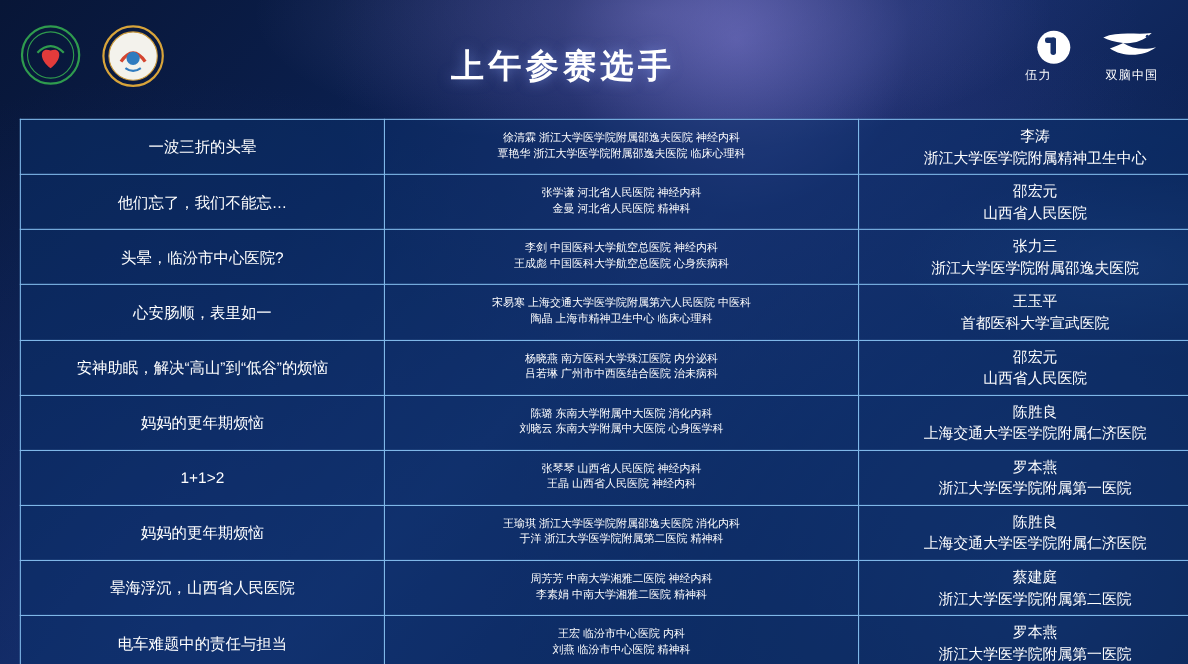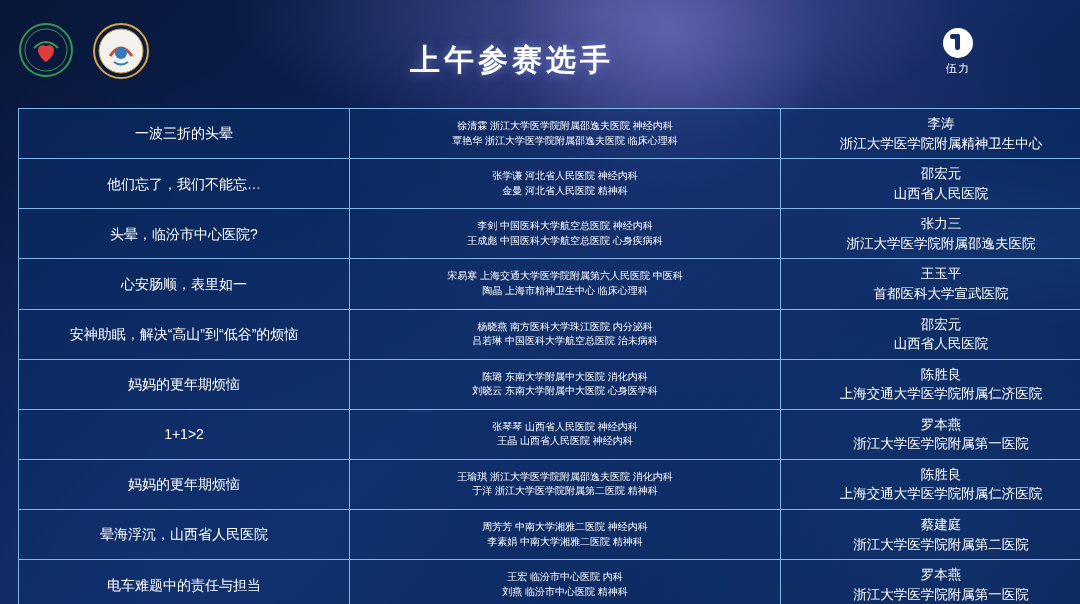--- a/index.html
+++ b/index.html
@@ -61,21 +61,20 @@
     font-family: "DejaVu Serif", "Liberation Serif", serif;
     font-size: 30px;
     font-weight: bold;
     letter-spacing: 4px;
     text-shadow: 0 0 12px rgba(140,170,255,0.55);
   }
   .logo-right-1 {
     position: absolute;
     right: 96px; top: 28px;
     width: 52px; height: 52px;
-    text-align: center;
   }
   .logo-right-2 {
     position: absolute;
     right: 14px; top: 26px;
     width: 74px; height: 56px;
     text-align: center;
   }
   .wuli-circle {
     width: 30px; height: 30px;
     border-radius: 50%;
@@ -173,20 +172,27 @@
       </svg>
     </div>
 
     <div class="slide-title">上午参赛选手</div>
 
     <div class="logo-right-1">
       <div class="wuli-circle"></div>
       <div class="logo-caption">伍力</div>
     </div>
 
+    <div class="logo-right-2">
+      <svg class="bird-svg" width="60" height="32" viewBox="0 0 60 32">
+        <path d="M4 8 C18 2 34 6 48 4 C40 12 30 14 22 13 C30 18 40 20 52 17 C40 26 22 26 10 18 C16 16 20 14 22 13 C14 12 8 10 4 8 Z" fill="#ffffff"></path>
+        <circle cx="44" cy="7" r="1.4" fill="#16306b"></circle>
+      </svg>
+      <div class="logo-caption">双脑中国</div>
+    </div>
   </div>
 
   <div class="table-wrap">
     <table class="roster">
       <tbody>
         <tr class="row-h">
           <td class="col-topic">一波三折的头晕</td>
           <td class="col-speakers">
             <div class="line">徐清霖 浙江大学医学院附属邵逸夫医院 神经内科</div>
             <div class="line">覃艳华 浙江大学医学院附属邵逸夫医院 临床心理科</div>
@@ -226,21 +232,21 @@
           </td>
           <td class="col-host">
             <span class="host-name">王玉平</span>
             <span class="host-org">首都医科大学宣武医院</span>
           </td>
         </tr>
         <tr class="row-h">
           <td class="col-topic">安神助眠，解决“高山”到“低谷”的烦恼</td>
           <td class="col-speakers">
             <div class="line">杨晓燕 南方医科大学珠江医院 内分泌科</div>
-            <div class="line">吕若琳 中国医科大学航空总医院 治未病科</div>
+            <div class="line">吕若琳 广州市中西医结合医院 治未病科</div>
           </td>
           <td class="col-host">
             <span class="host-name">邵宏元</span>
             <span class="host-org">山西省人民医院</span>
           </td>
         </tr>
         <tr class="row-h">
           <td class="col-topic">妈妈的更年期烦恼</td>
           <td class="col-speakers">
             <div class="line">陈璐 东南大学附属中大医院 消化内科</div>

